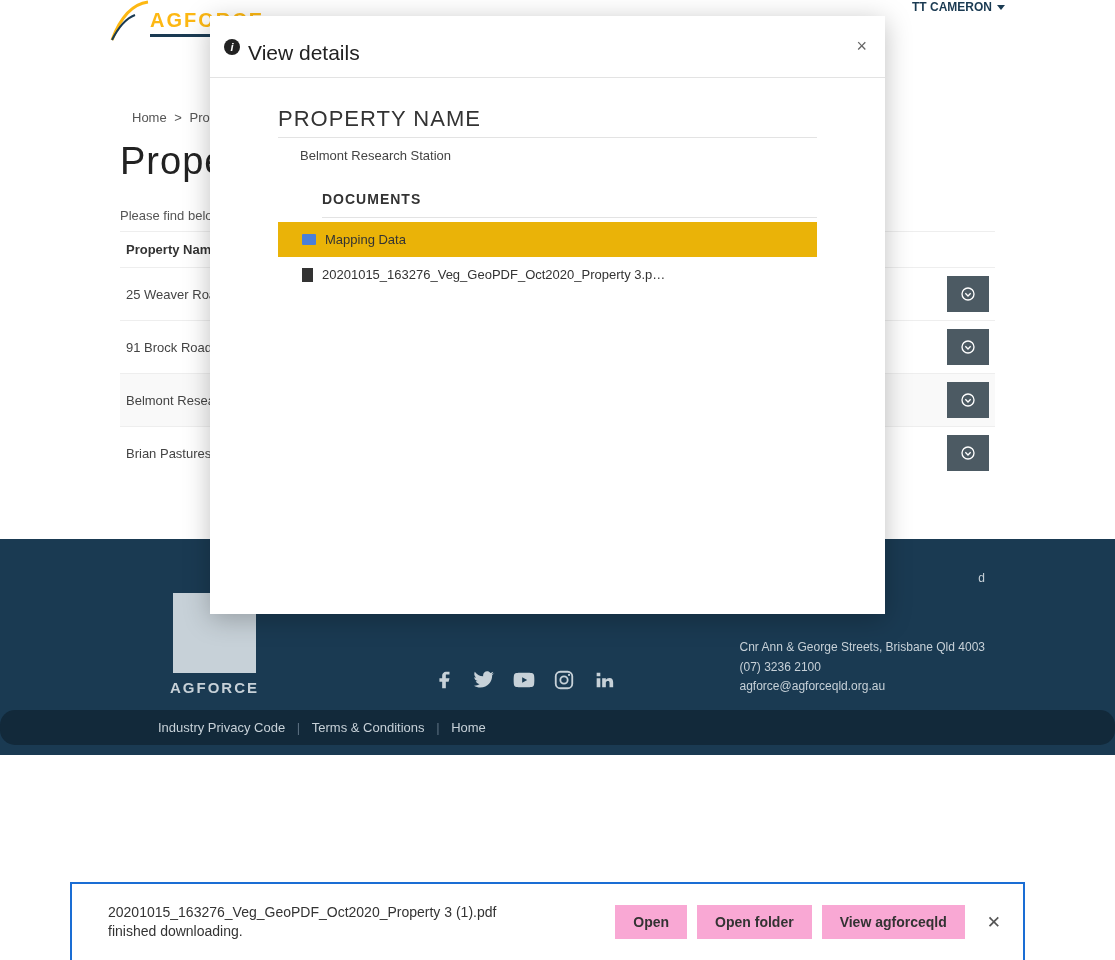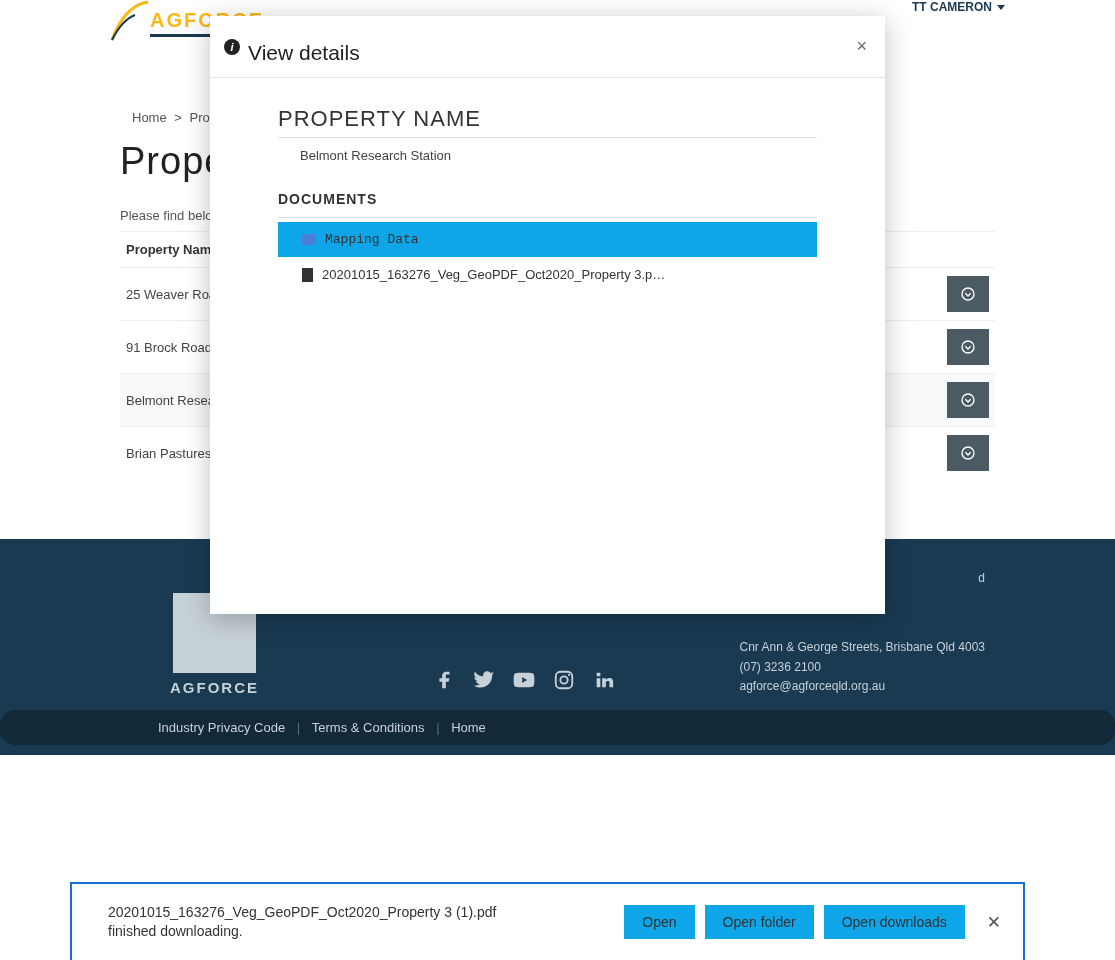--- a/index.html
+++ b/index.html
@@ -271,20 +271,21 @@
       margin-bottom: 28px;
     }
     .documents-title {
       font-size: 14px;
       font-weight: 600;
       color: #333;
       letter-spacing: 1px;
       border-bottom: 1px solid #e3e3e3;
       padding-bottom: 10px;
       margin-bottom: 4px;
+      margin-left: 44px;
     }
     .doc-table-header {
       padding: 10px 26px;
       font-weight: 700;
       font-size: 14px;
       color: #333;
       border-bottom: 1px solid #e3e3e3;
       display: flex;
       align-items: center;
       gap: 5px;
@@ -294,22 +295,21 @@
     }
     .doc-row {
       padding: 10px 24px;
       font-size: 13px;
       color: #333;
       display: flex;
       align-items: center;
       gap: 9px;
     }
     .doc-row.folder-row {
-      background: #0ea5e9;
-      font-family: Liberation Mono, monospace;
+      background: #eab308;
     }
     .folder-icon {
       width: 14px;
       height: 11px;
       background: #4a7fd8;
       border-radius: 1px;
       position: relative;
     }
     .file-icon {
       width: 11px;
@@ -338,26 +338,27 @@
       color: #333;
       max-width: 440px;
       line-height: 1.35;
     }
     .download-actions {
       display: flex;
       gap: 10px;
       align-items: center;
     }
     .dl-btn {
-      background: #0ea5e9;
+      background: #f9a8d4;
       border: none;
       padding: 9px 18px;
       font-size: 14px;
       color: #333;
       cursor: pointer;
+      font-weight: bold;
     }
     .dl-close {
       margin-left: 12px;
       font-size: 17px;
       color: #555;
       cursor: pointer;
       background: none;
       border: none;
     }
   </style>
@@ -500,16 +501,16 @@
       </div>
     </div>
   </div>
 </div>
 
 <div class="download-bar">
   <div class="download-msg">20201015_163276_Veg_GeoPDF_Oct2020_Property 3 (1).pdf finished downloading.</div>
   <div class="download-actions">
     <button class="dl-btn">Open</button>
     <button class="dl-btn">Open folder</button>
-    <button class="dl-btn">Open downloads</button>
+    <button class="dl-btn">View agforceqld</button>
     <button class="dl-close">✕</button>
   </div>
 </div>
 
 </body></html>

